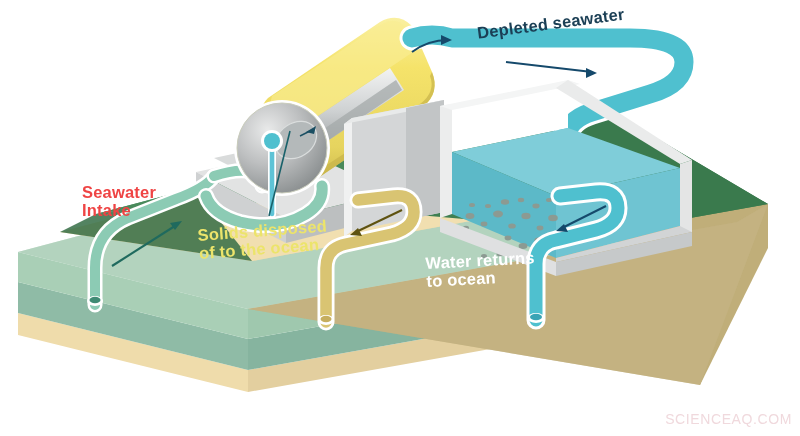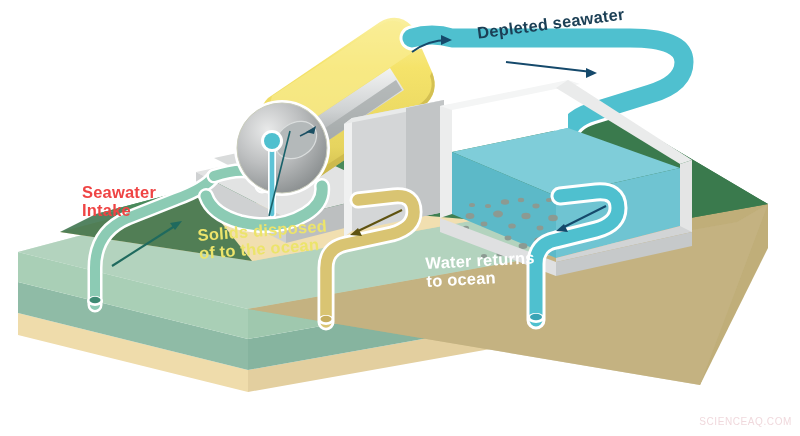--- a/index.html
+++ b/index.html
@@ -44,21 +44,21 @@
   #lbl-water-returns{
     left:425px;top:254px;
     font-size:16.5px;
     color:#ffffff;
     transform:rotate(-3deg);
     transform-origin:left top;
   }
   #watermark{
     position:absolute;
     right:8px;bottom:9px;
-    font-size:10px;
+    font-size:14px;
     font-family:"Liberation Sans", sans-serif;
     letter-spacing:.6px;
     color:#f0d9dd;
     font-weight:normal;
   }
 </style>
 </head>
 <body>
 
 <div id="stage">

